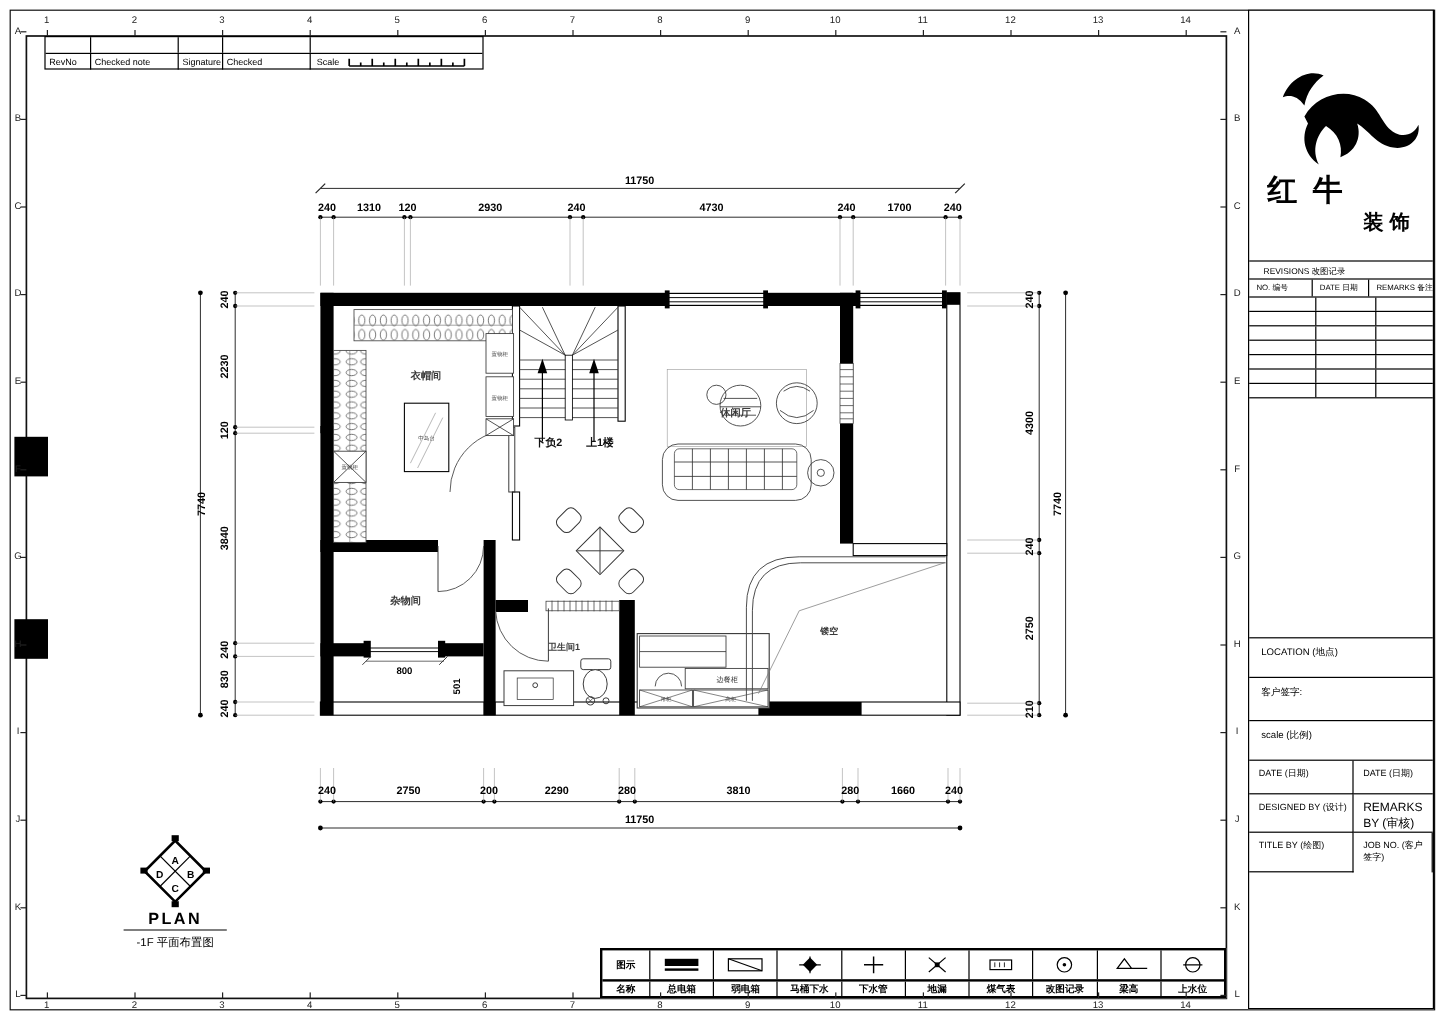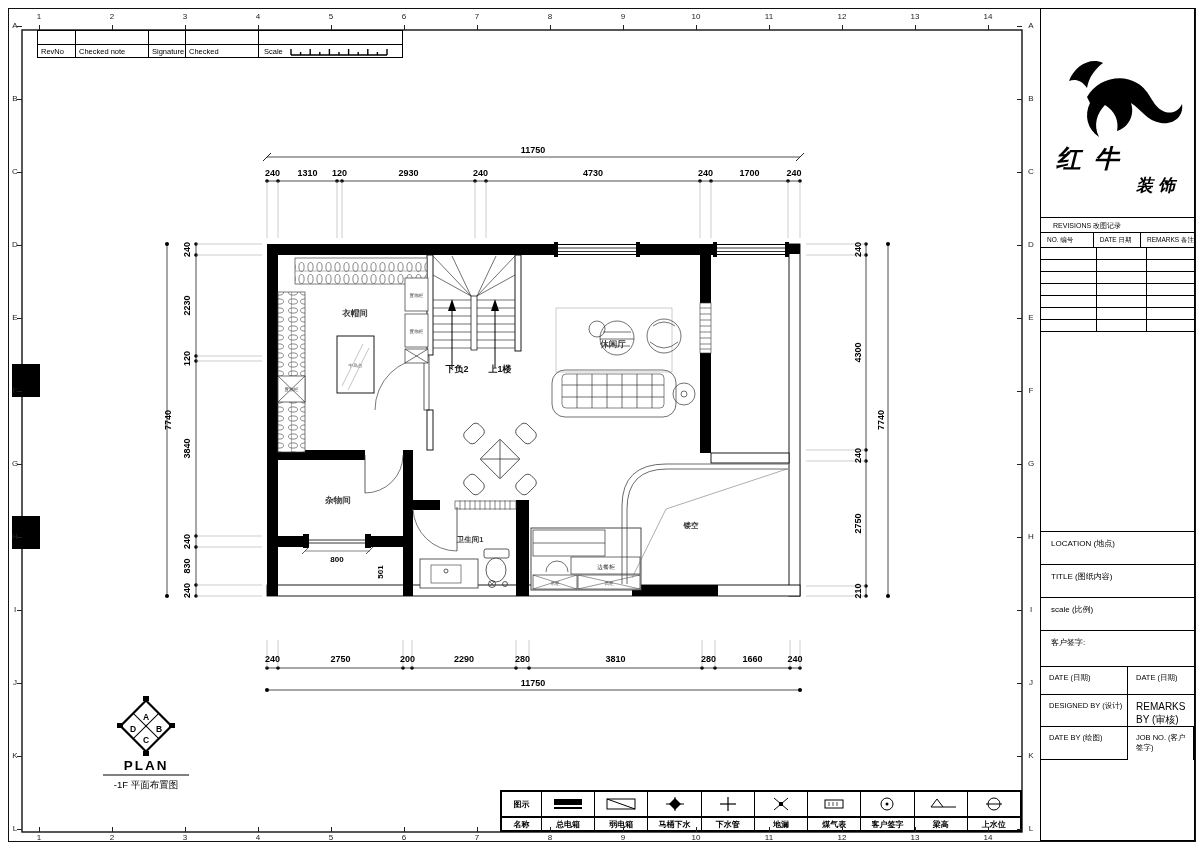--- a/index.html
+++ b/index.html
@@ -21,21 +21,21 @@
   .revstrip{position:absolute;left:37px;top:30px;width:366px;height:28px;border:1px solid #000;
             box-sizing:border-box;font-size:7.5px;}
   .rrow{display:flex;height:13px;box-sizing:border-box;}
   .rrow.b{border-top:1px solid #000;height:14px;}
   .rcell{border-right:1px solid #000;box-sizing:border-box;padding:2px 0 0 3px;white-space:nowrap;overflow:hidden;}
   .rc1{width:38px;}.rc2{width:73px;}.rc3{width:37px;}.rc4{width:73px;}
   .rc5{flex:1;border-right:none;display:flex;gap:6px;padding-left:5px;}
   
   .titleblock{position:absolute;left:1040px;top:8px;width:155px;height:833px;border:1px solid #000;
               box-sizing:border-box;background:#fff;}
-  .tb-logo{height:208px;position:relative;font-style:italic;}
+  .tb-logo{height:208px;position:relative;}
   .bull{position:absolute;left:0;top:0;}
   .brand1{position:absolute;left:15px;top:133px;font-size:25px;font-weight:bold;letter-spacing:13px;}
   .brand2{position:absolute;right:14px;top:165px;font-size:17px;font-weight:bold;letter-spacing:5px;}
   .tb-revhdr{height:15px;border-top:1px solid #000;font-size:7px;padding:3px 0 0 12px;box-sizing:border-box;}
   .tb-revcols,.revrow{display:flex;border-top:1px solid #000;box-sizing:border-box;}
   .tb-revcols{height:15px;font-size:6.5px;}
   .revrow{height:12px;}
   .tb-revcols div,.revrow div{box-sizing:border-box;border-right:1px solid #000;padding:3px 0 0 6px;white-space:nowrap;}
   .cw1{width:56px;}.cw2{width:50px;}.cw3{flex:1;border-right:none!important;}
   .tb-spacer{height:199px;border-top:1px solid #000;}
@@ -544,21 +544,21 @@
         </div>
       </div>
     <div class="lg-row names" id="legend-names">
       <div class="lg-cell lg-first">名称</div>
     <div class="lg-cell lg-item">总电箱</div>
         <div class="lg-cell lg-item">弱电箱</div>
         <div class="lg-cell lg-item">马桶下水</div>
         <div class="lg-cell lg-item">下水管</div>
         <div class="lg-cell lg-item">地漏</div>
         <div class="lg-cell lg-item">煤气表</div>
-        <div class="lg-cell lg-item">客户签字</div>
+        <div class="lg-cell lg-item">改图记录</div>
         <div class="lg-cell lg-item">梁高</div>
         <div class="lg-cell lg-item">上水位</div>
       </div>
   </div>
 
   <div class="titleblock">
     <div class="tb-logo">
       <svg class="bull" width="155" height="208" viewBox="0 0 155 208">
         <path d="M 28,72 C 34,56 50,48 62,54 C 54,60 48,68 46,79 C 40,70 33,70 28,72 Z" fill="#000"></path>
         <path d="M 46,88 C 56,70 80,64 96,74 C 110,82 110,96 122,102 C 130,106 138,102 141,95
@@ -606,29 +606,28 @@
           <div class="cw3"></div>
         </div>
         <div class="revrow">
           <div class="cw1"></div>
           <div class="cw2"></div>
           <div class="cw3"></div>
         </div>
       </div>
     <div class="tb-spacer"></div>
     <div class="tb-field">LOCATION (地点)</div>
-    <div class="tb-field">TITLE (图纸内容)</div>
+    <div class="tb-field sign">客户签字:</div>
     <div class="tb-field">scale (比例)</div>
-    <div class="tb-field sign">客户签字:</div>
     <div class="tb-bottom">
       <div class="bl">DATE (日期)</div>
       <div class="br">DATE (日期)</div>
       <div class="bl">DESIGNED BY (设计)</div>
       <div class="br big">REMARKS BY (审核)</div>
-      <div class="bl">DATE BY (绘图)</div>
+      <div class="bl">TITLE BY (绘图)</div>
       <div class="bl nb">JOB NO. (客户签字)</div>
     </div>
   </div>
 <div class="grid-num" style="left: 32px; top: 12px;">1</div>
     <div class="gtick" style="left: 39px; top: 25px; width: 1px; height: 5px;"></div>
     <div class="grid-num" style="left: 32px; top: 833px;">1</div>
     <div class="gtick" style="left: 39px; top: 827px; width: 1px; height: 5px;"></div>
     <div class="grid-num" style="left: 105px; top: 12px;">2</div>
     <div class="gtick" style="left: 112px; top: 25px; width: 1px; height: 5px;"></div>
     <div class="grid-num" style="left: 105px; top: 833px;">2</div>

